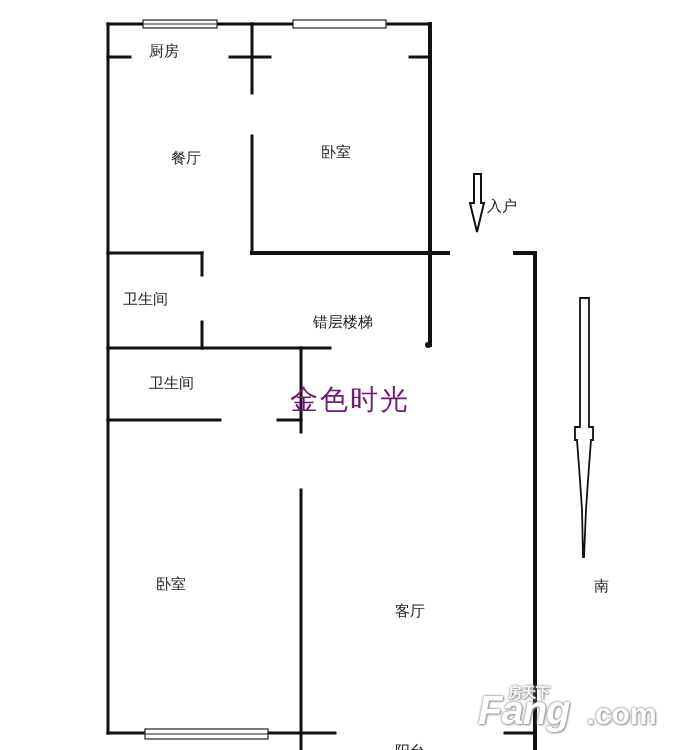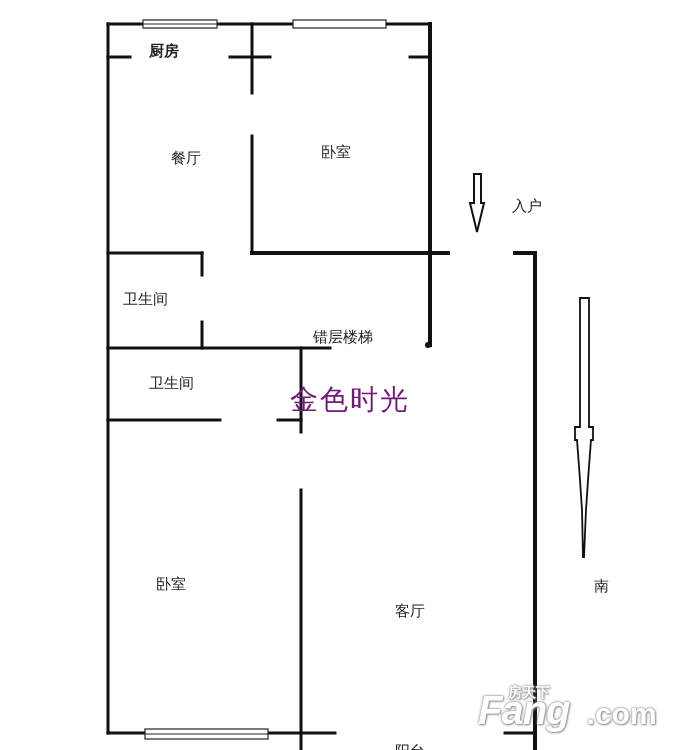--- a/index.html
+++ b/index.html
@@ -67,31 +67,31 @@
 
   <g stroke="#111" stroke-width="2" fill="#fff">
     <path d="M474,174 L481,174 L481,203 L484,203 L477,232 L470,203 L474,203 Z"></path>
   </g>
 
   <g stroke="#111" stroke-width="1.8" fill="#fff">
     <path d="M580,298 L589,298 L589,427 L593,427 L593,440 L591,440 L588,480 L586,510 L584,557 L583,557 L582,510 L580,480 L577,440 L575,440 L575,427 L580,427 Z"></path>
   </g>
 </svg>
 
-<div class="lbl" style="left:149px;top:44px;font-weight:bold;">厨房</div>
+<div class="lbl" style="left:149px;top:44px;">厨房</div>
 <div class="lbl" style="left:150px;top:151px;margin-left:21px;">餐厅</div>
 <div class="lbl" style="left:321px;top:145px;">卧室</div>
 <div class="lbl" style="left:123px;top:292px;">卫生间</div>
-<div class="lbl" style="left:313px;top:330px;">错层楼梯</div>
+<div class="lbl" style="left:313px;top:315px;">错层楼梯</div>
 <div class="lbl" style="left:149px;top:376px;">卫生间</div>
 <div class="lbl" style="left:156px;top:577px;">卧室</div>
 <div class="lbl" style="left:395px;top:604px;">客厅</div>
 <div class="lbl" style="left:395px;top:744px;">阳台</div>
 
-<div class="lbl" style="left:512px;top:199px;">入户</div>
+<div class="lbl" style="left:487px;top:199px;">入户</div>
 <div class="lbl" style="left:594px;top:579px;">南</div>
 
 <div class="wm1" style="left:290px;top:381px;">金色时光</div>
 
 <div class="wm2" style="left:478px;top:688px;">
   <span class="cn">房天下</span>
   <span class="big">Fang</span><span class="com">.com</span>
 </div>
 
 </body></html>

